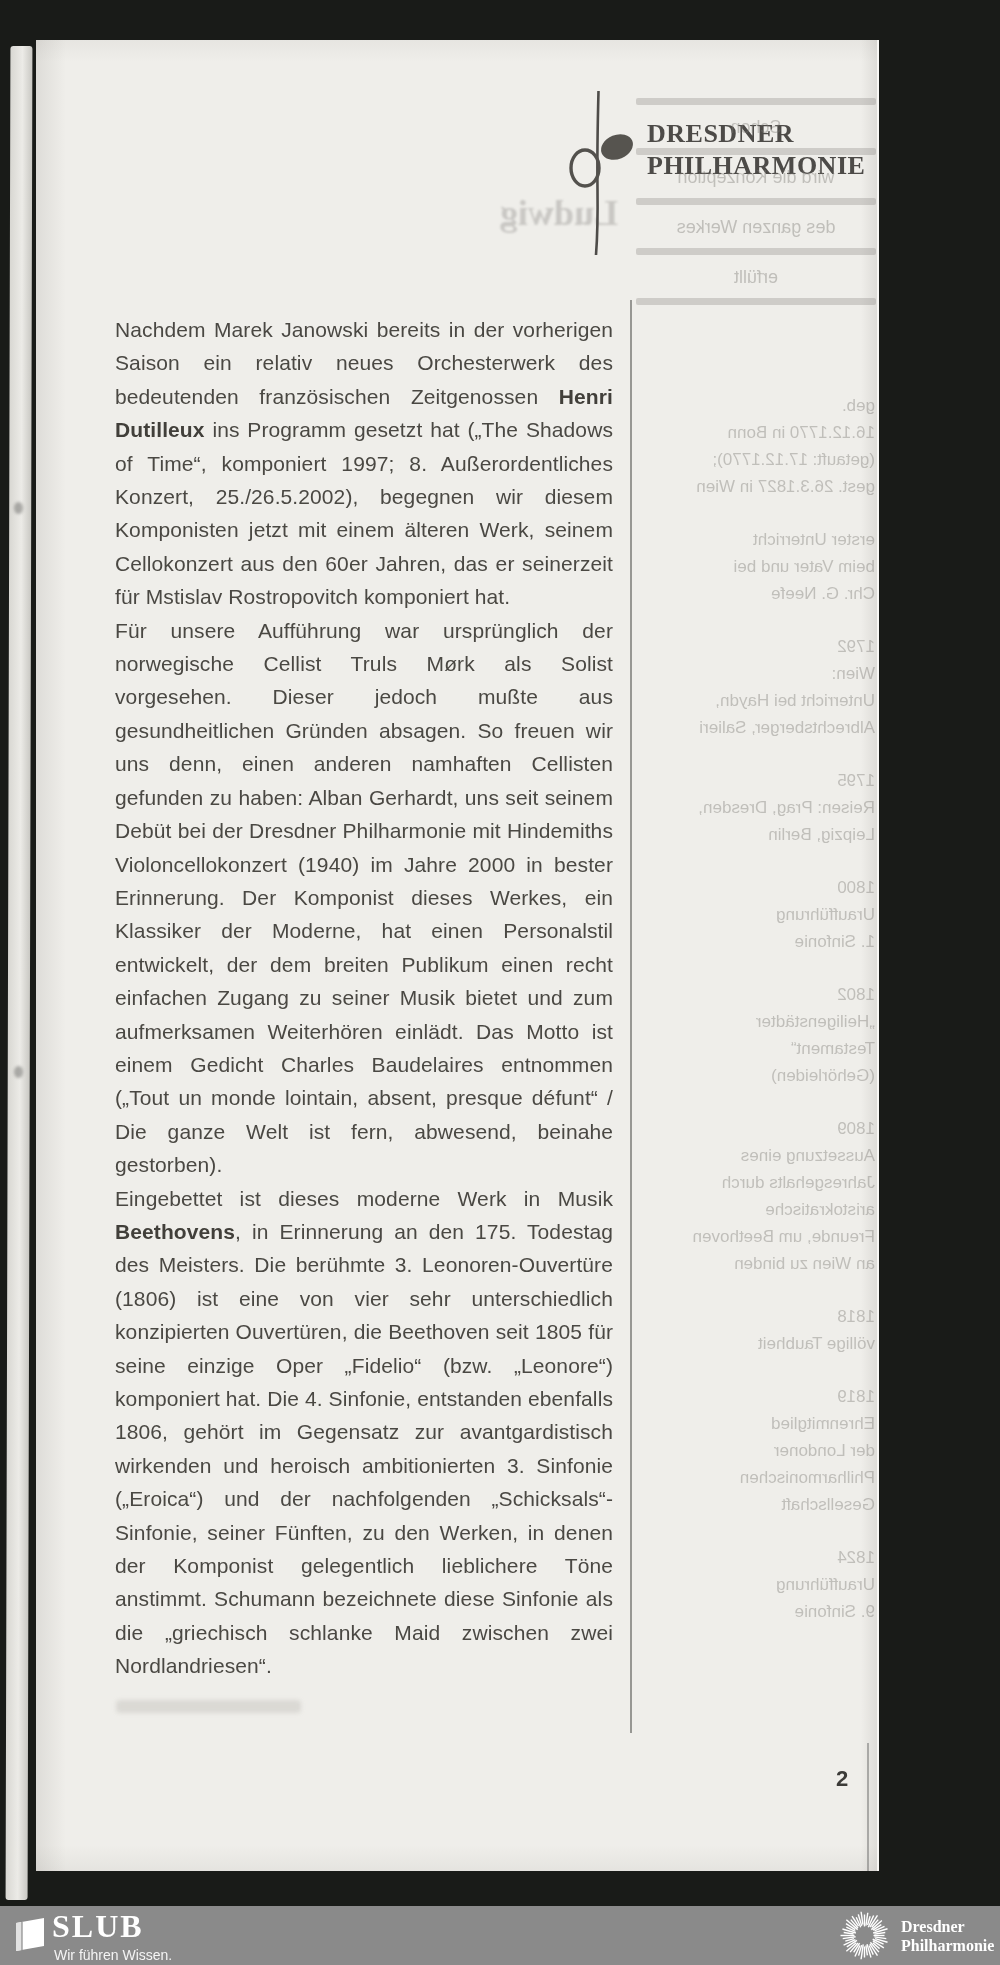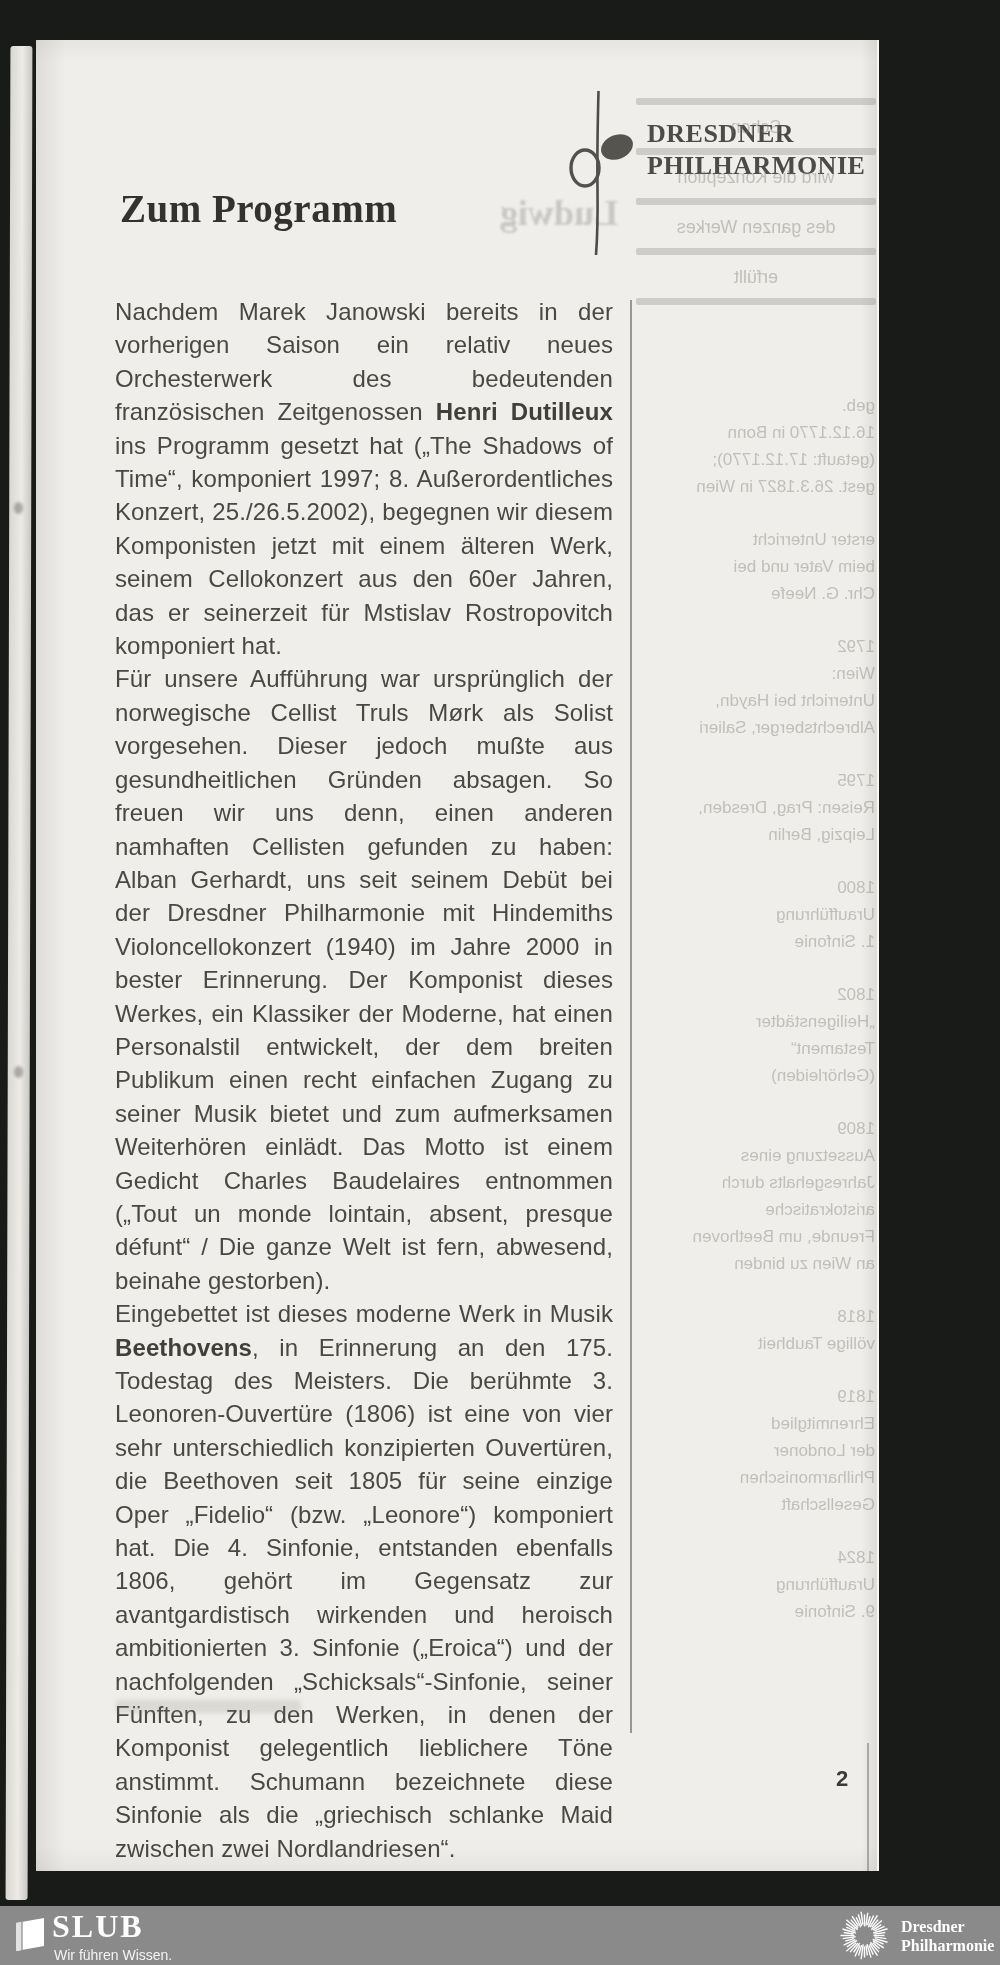--- a/index.html
+++ b/index.html
@@ -58,22 +58,22 @@
   .ghost-head{position:absolute;left:600px;top:58px;width:240px;}
   .ghost-head .gbar{height:7px;background:rgba(128,126,121,.30);
     margin:0 0 13px 0;border-radius:2px;filter:blur(.7px);}
   .ghost-head .gtxt{display:block;font-size:18px;line-height:18px;margin:0 0 12px 0;
     text-align:center;}
   
   .side-rule{position:absolute;left:594px;top:260px;width:2px;height:1433px;
     background:rgba(122,122,118,.75);}
   
   .article{
-    position:absolute;left:79px;top:255px;width:498px;
-    font-size:24px;line-height:33.4px;letter-spacing:.1px;
+    position:absolute;left:79px;top:273px;width:498px;
+    font-size:21px;line-height:33.4px;letter-spacing:.1px;
     color:#4a4843;text-align:justify;
   }
   .article p{margin:0;}
   .article b{color:#413f3a;}
   
   .ghost-side{
     position:absolute;left:604px;top:352px;width:235px;
     font-size:17px;line-height:27px;
   }
   .ghost-side .gblock{margin:0 0 26px 0;transform:scaleX(-1);}
@@ -107,21 +107,20 @@
 </style>
 </head>
 <body>
 
 <div class="under-page-strip"></div>
 <div class="strip-smudge smudge-a"></div>
 <div class="strip-smudge smudge-b"></div>
 
 <div class="page">
 
-  <div class="page-title">Zum Programm</div>
 
   <div class="ghost-title mirrored">Ludwig</div>
 
   <svg class="logo-mark" viewBox="0 0 75 170">
     <path d="M33.5 2 Q32 60 32.5 100 Q33 140 31 166" fill="none" stroke="#4e4c49" stroke-width="2.6"></path>
     <ellipse cx="20" cy="79" rx="14" ry="18" fill="none" stroke="#53514d" stroke-width="3.4"></ellipse>
     <ellipse cx="52" cy="58" rx="16.5" ry="12" fill="#56544f" transform="rotate(-22 52 58)"></ellipse>
   </svg>
   <div class="logo-text">
     <div>DRESDNER</div>

